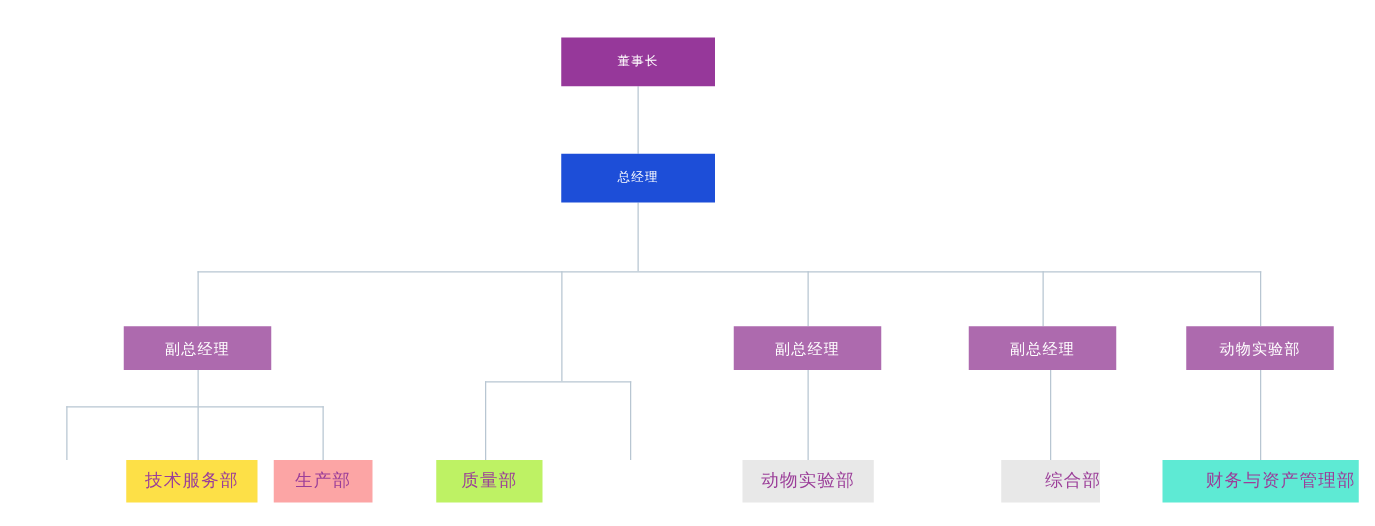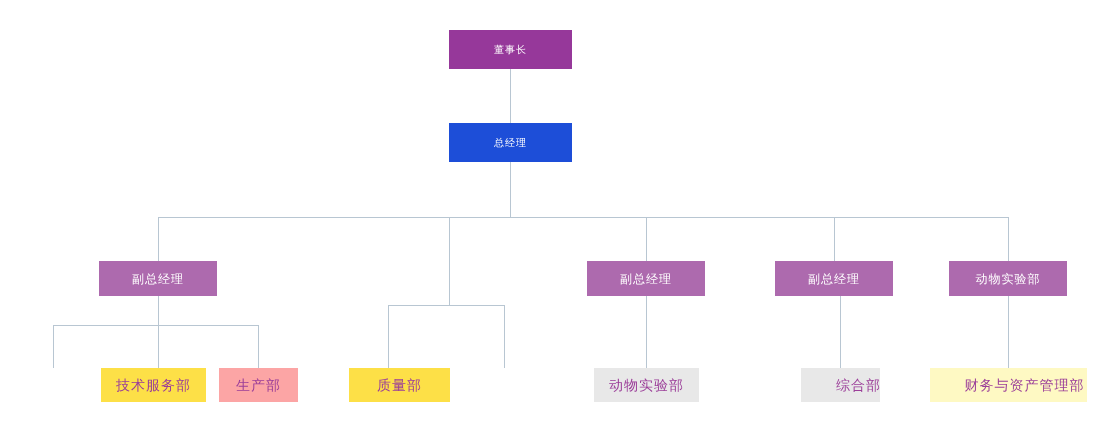--- a/index.html
+++ b/index.html
@@ -75,17 +75,17 @@
     <div class="edge edge-v" style="left: 840px; top: 296px; background: rgb(184, 198, 210); height: 72px;"></div>
     <div class="edge edge-v" style="left: 1008px; top: 296px; background: rgb(184, 198, 210); height: 72px;"></div>
     <div class="node node-l1" style="left: 449px; top: 30px; width: 123px; height: 39px; background: rgb(150, 56, 154); color: rgb(255, 255, 255);">董事长</div>
     <div class="node node-l2" style="left: 449px; top: 123px; width: 123px; height: 39px; background: #1d4ed8; color: rgb(255, 255, 255);">总经理</div>
     <div class="node node-l3" style="left: 99px; top: 261px; width: 118px; height: 35px; background: rgb(173, 106, 174); color: rgb(255, 255, 255);">副总经理</div>
     <div class="node node-l3" style="left: 587px; top: 261px; width: 118px; height: 35px; background: rgb(173, 106, 174); color: rgb(255, 255, 255);">副总经理</div>
     <div class="node node-l3" style="left: 775px; top: 261px; width: 118px; height: 35px; background: rgb(173, 106, 174); color: rgb(255, 255, 255);">副总经理</div>
     <div class="node node-l3" style="left: 949px; top: 261px; width: 118px; height: 35px; background: rgb(173, 106, 174); color: rgb(255, 255, 255);">动物实验部</div>
     <div class="node node-l4" style="left: 101px; top: 368px; width: 105px; height: 34px; background: #fde047; color: rgb(155, 62, 153);">技术服务部</div>
     <div class="node node-l4" style="left: 219px; top: 368px; width: 79px; height: 34px; background: #fca5a5; color: rgb(155, 62, 153);">生产部</div>
-    <div class="node node-l4" style="left: 349px; top: 368px; width: 101px; height: 34px; background: #fde047; color: rgb(155, 62, 153);">质量部</div>
+    <div class="node node-l4" style="left: 349px; top: 368px; width: 85px; height: 34px; background: #bef264; color: rgb(155, 62, 153);">质量部</div>
     <div class="node node-l4" style="left: 594px; top: 368px; width: 105px; height: 34px; background: rgb(232, 232, 232); color: rgb(155, 62, 153);">动物实验部</div>
     <div class="node node-l4" style="left: 801px; top: 368px; width: 79px; height: 34px; background: rgb(232, 232, 232); color: rgb(155, 62, 153); padding-left: 36px;">综合部</div>
-    <div class="node node-l4" style="left: 930px; top: 368px; width: 157px; height: 34px; background: #fef9c3; color: rgb(155, 62, 153); padding-left: 32px;">财务与资产管理部</div>
+    <div class="node node-l4" style="left: 930px; top: 368px; width: 157px; height: 34px; background: #5eead4; color: rgb(155, 62, 153); padding-left: 32px;">财务与资产管理部</div>
   </div>
 
 </body></html>

